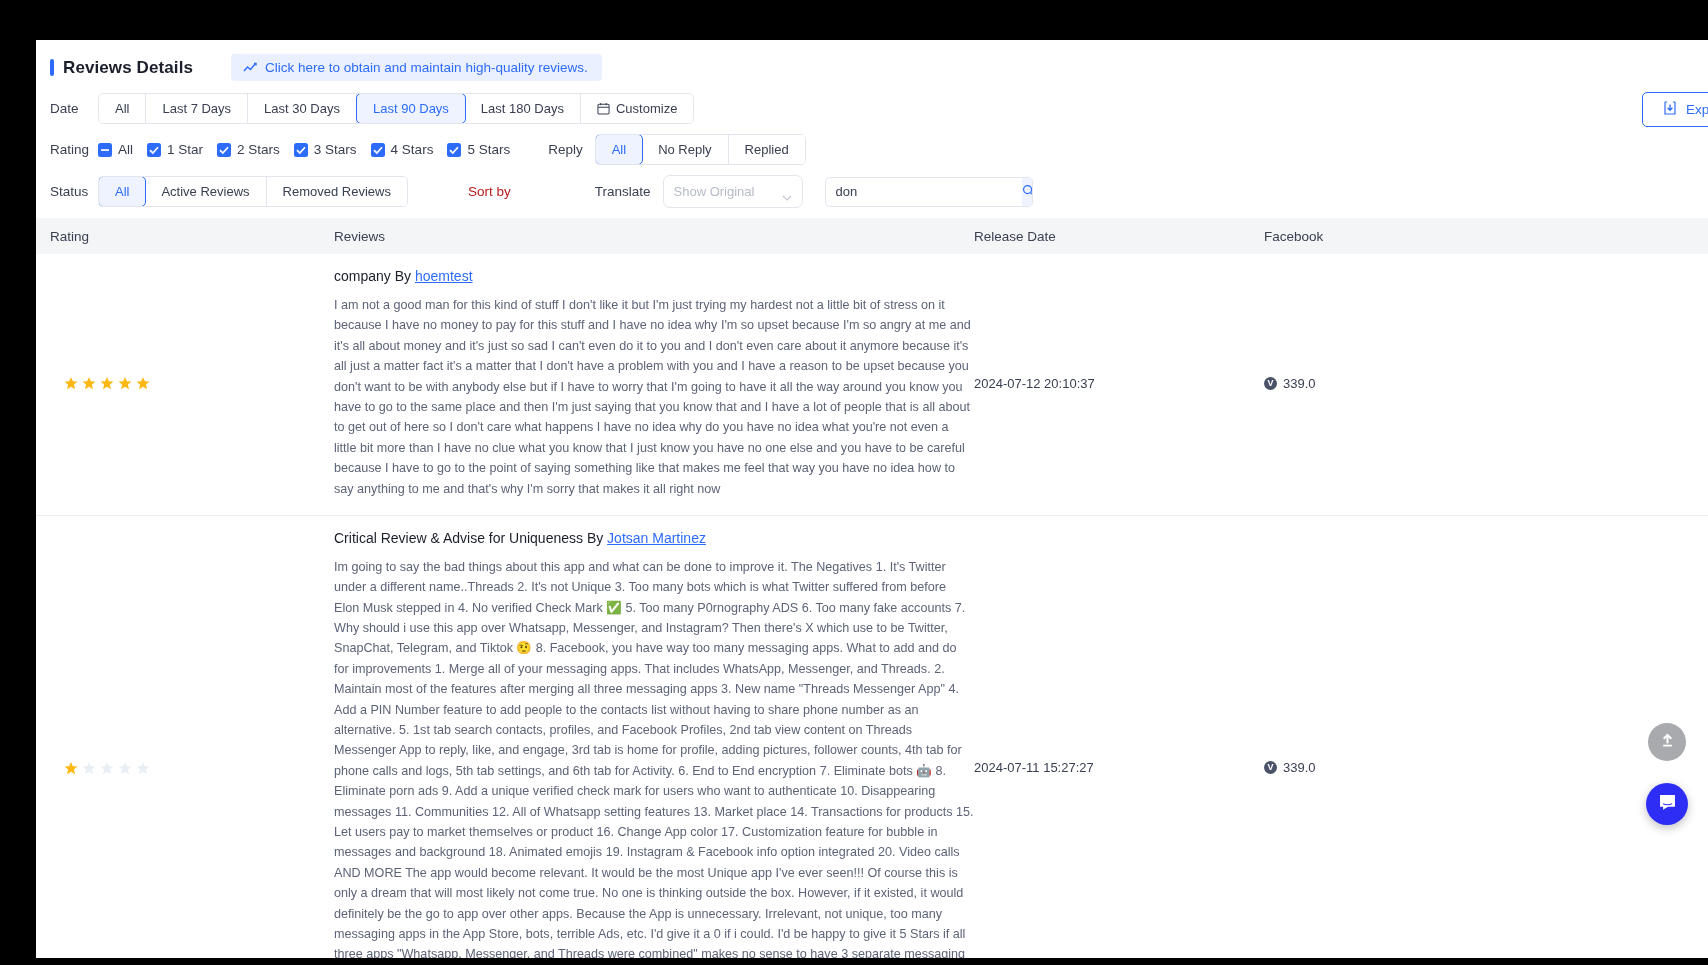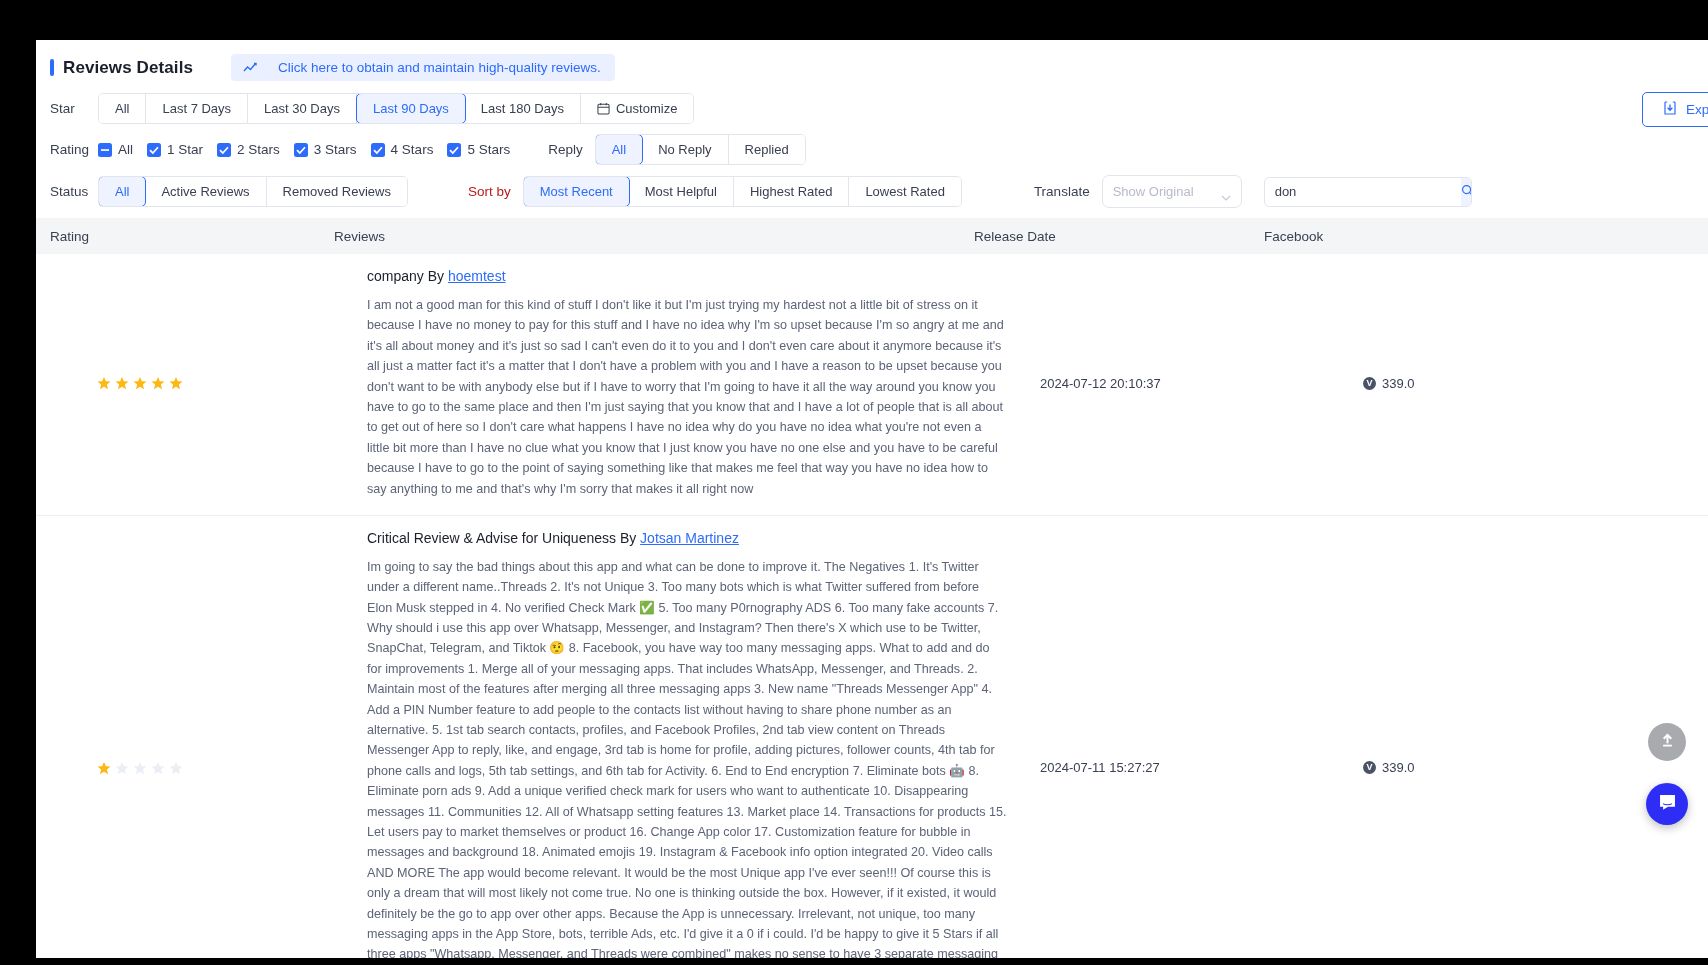--- a/index.html
+++ b/index.html
@@ -21,21 +21,21 @@
   
   .hdr { display: flex; align-items: center; padding: 14px 0 0 14px; }
   .hdr-bar {
     width: 4px; height: 17px; background: #2d6cfa; border-radius: 2px;
     margin-right: 9px;
   }
   .hdr-title { font-size: 17px; font-weight: 700; color: #1b1f2b; letter-spacing: .1px; }
   .hdr-banner {
     margin-left: 38px; background: #eaf0ff; color: #2d6cfa;
     font-size: 13.5px; border-radius: 4px; padding: 6px 14px 6px 12px;
-    display: flex; align-items: center; gap: 21px; cursor: pointer;
+    display: flex; align-items: center; gap: 8px; cursor: pointer;
   }
   .ic-chart { display:inline-block; width:14px; height:14px; position:relative; }
   .ic-chart svg { display:block; }
 
   
   .filters { padding: 12px 0 0 14px; }
   .frow { display: flex; align-items: center; margin-bottom: 10px; position: relative; }
   .flabel { font-size: 13.5px; color: #3a4052; width: 48px; flex: none; }
 
   .seg { display: flex; border: 1px solid #e2e5ec; border-radius: 5px; overflow: hidden; background:#fff; }
@@ -108,21 +108,21 @@
   .rv-title { font-size: 14px; color: #1b1f2b; margin-bottom: 11px; }
   .rv-title a { color: #2d6cfa; }
   .rv-body { font-size: 12.6px; line-height: 1.62; color: #5d6478; }
   .rv-date { font-size: 13px; color: #3a4052; }
   .rv-ver { font-size: 13px; color: #3a4052; display:flex; align-items:center; gap:6px; }
   .vbadge {
     width: 13px; height: 13px; border-radius: 50%; background:#4a5268; color:#fff;
     font-size: 9px; font-weight:700; display:flex; align-items:center; justify-content:center;
     flex:none; line-height:1;
   }
-  .cellmid { display:flex; align-items:center;margin-left:33px; }
+  .cellmid { display:flex; align-items:center; }
 
   
   .fab-top {
     position: absolute; right: 22px; bottom: 204px; width: 38px; height: 38px;
     border-radius: 50%; background: #a9aaad; display:flex; align-items:center;
     justify-content:center; cursor:pointer;
   }
   .fab-chat {
     position: absolute; right: 20px; bottom: 140px; width: 42px; height: 42px;
     border-radius: 50%; background: #2d2df5; display:flex; align-items:center;
@@ -154,21 +154,21 @@
       <span>
         <svg viewBox="0 0 14 14" width="14" height="14">
           <path d="M2 1 H4.2 M9.8 1 H12 M2 1 V13 H12 V1" fill="none" stroke="#2d6cfa" stroke-width="1.2"></path>
           <path d="M7 3.5 V9 M4.6 6.8 L7 9.3 L9.4 6.8" fill="none" stroke="#2d6cfa" stroke-width="1.3"></path>
         </svg>
       </span>
       <span>Export</span>
     </div>
 
     <div class="frow">
-      <div class="flabel">Star</div>
+      <div class="flabel">Date</div>
       <div class="seg">
         <div>All</div>
         <div>Last 7 Days</div>
         <div>Last 30 Days</div>
         <div class="active">Last 90 Days</div>
         <div>Last 180 Days</div>
         <div>
           <span class="ic-cal">
             <svg viewBox="0 0 14 14" width="13" height="13">
                 <rect x="1" y="2.5" width="12" height="10.5" rx="1.3" fill="none" stroke="#3a4052" stroke-width="1.1"></rect>
@@ -242,26 +242,20 @@
 
     <div class="frow">
       <div class="flabel">Status</div>
       <div class="seg">
         <div class="active">All</div>
         <div>Active Reviews</div>
         <div>Removed Reviews</div>
       </div>
 
       <div class="sortby-label">Sort by</div>
-      <div class="seg">
-        <div class="active">Most Recent</div>
-        <div>Most Helpful</div>
-        <div>Highest Rated</div>
-        <div>Lowest Rated</div>
-      </div>
 
       <div class="translate-label">Translate</div>
       <div class="select">
         <span>Show Original</span>
         <span class="chev">
           <svg viewBox="0 0 10 6" width="10" height="6">
               <polyline points="1,1 5,5 9,1" fill="none" stroke="#c4c8d2" stroke-width="1.2"></polyline>
             </svg>
         </span>
       </div>

